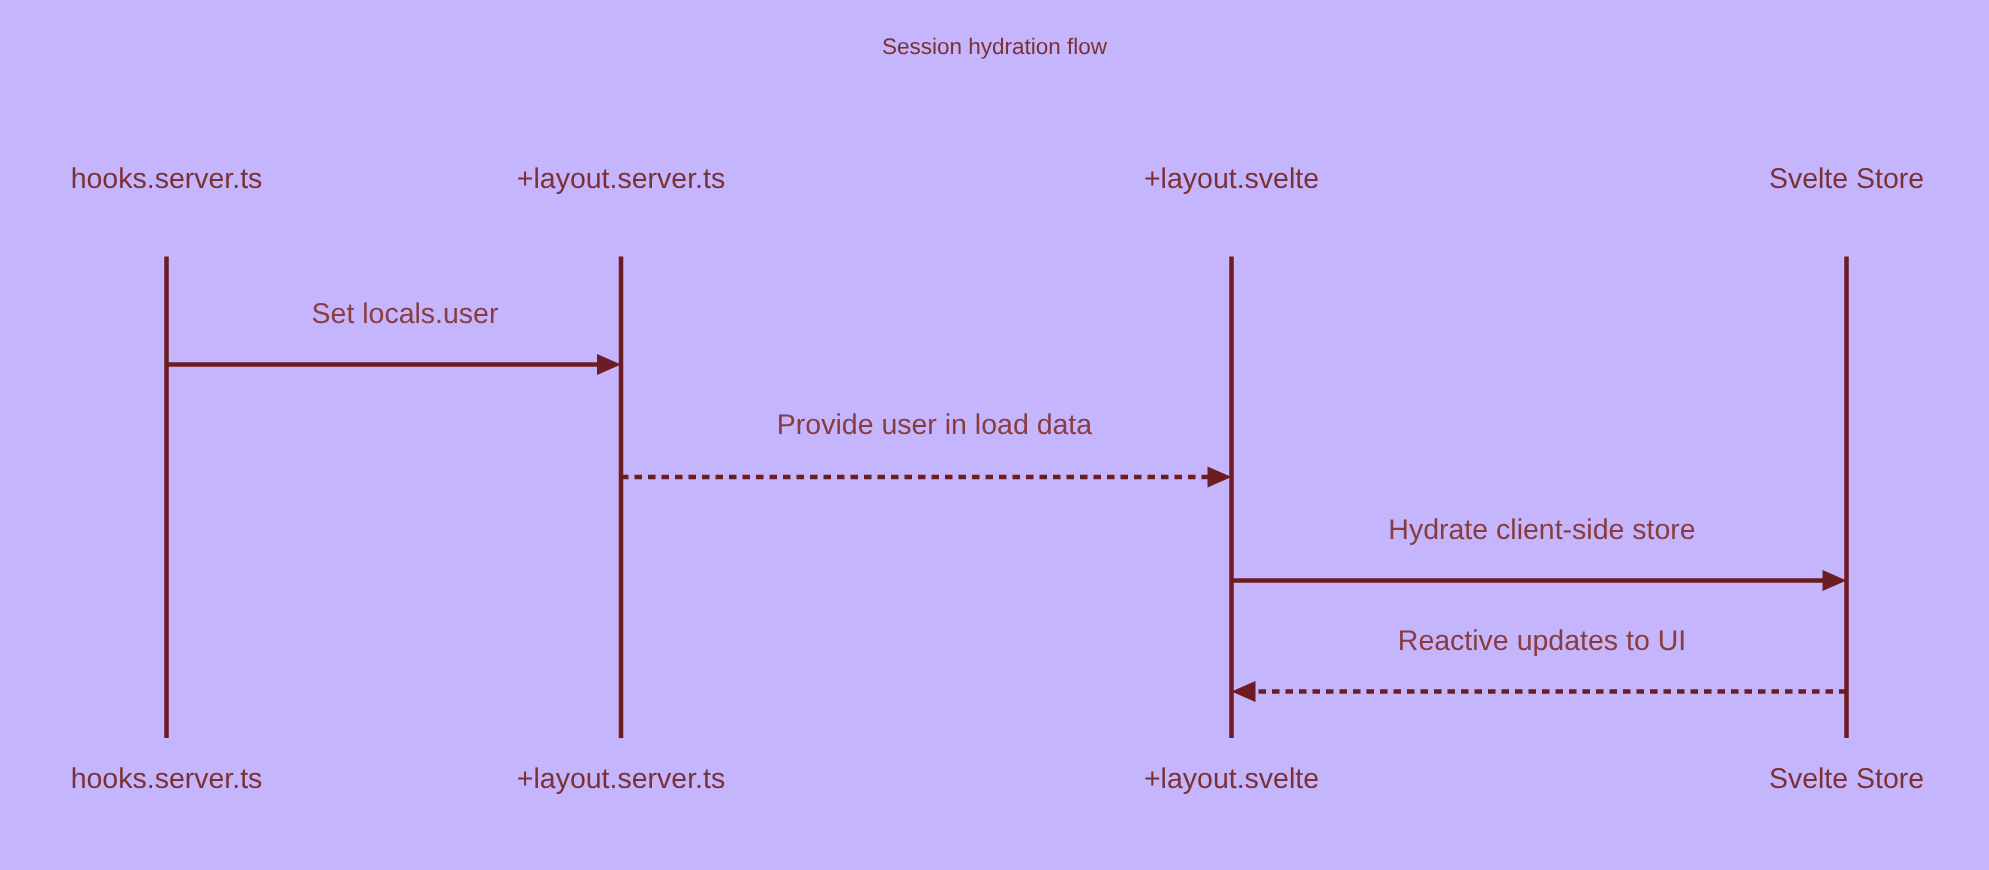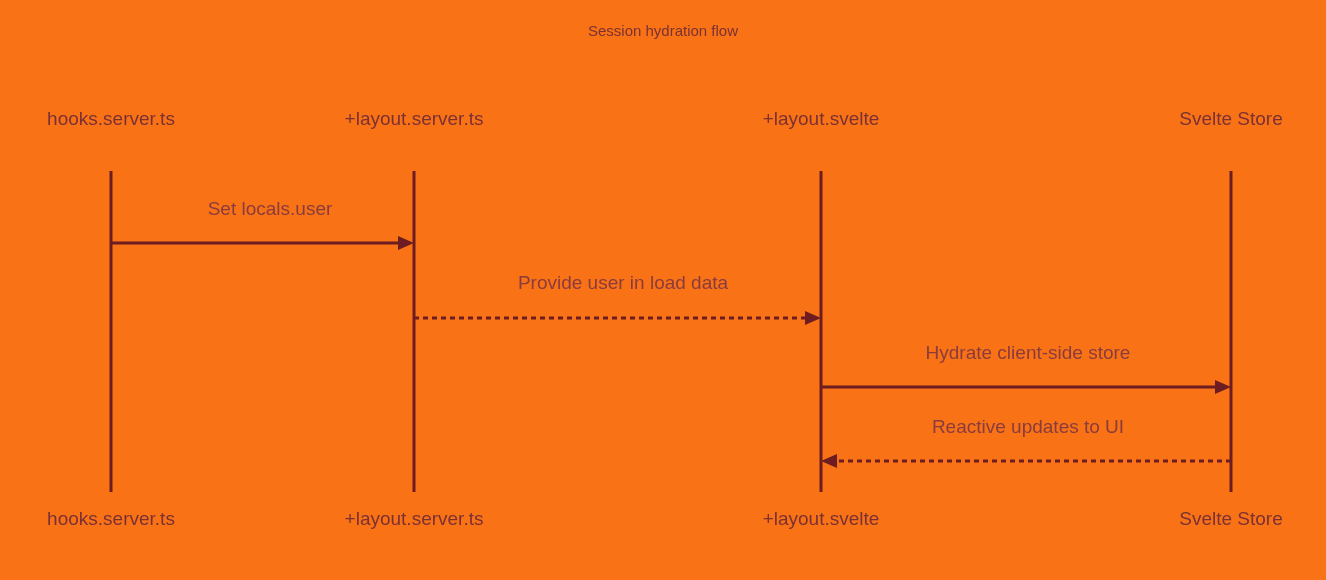--- a/index.html
+++ b/index.html
@@ -10,21 +10,21 @@
   body {
     width: 1326px;
     height: 580px;
     font-family: "Liberation Sans", sans-serif;
     overflow: hidden;
   }
   #diagram-root {
     position: relative;
     width: 1326px;
     height: 580px;
-    background: #f97316;
+    background: #c4b5fd;
   }
   #sequence-svg {
     display: block;
     width: 1326px;
     height: 580px;
   }
   .diagram-title {
     font-family: "Liberation Sans", sans-serif;
     font-size: 15px;
     fill: #7b3034;

